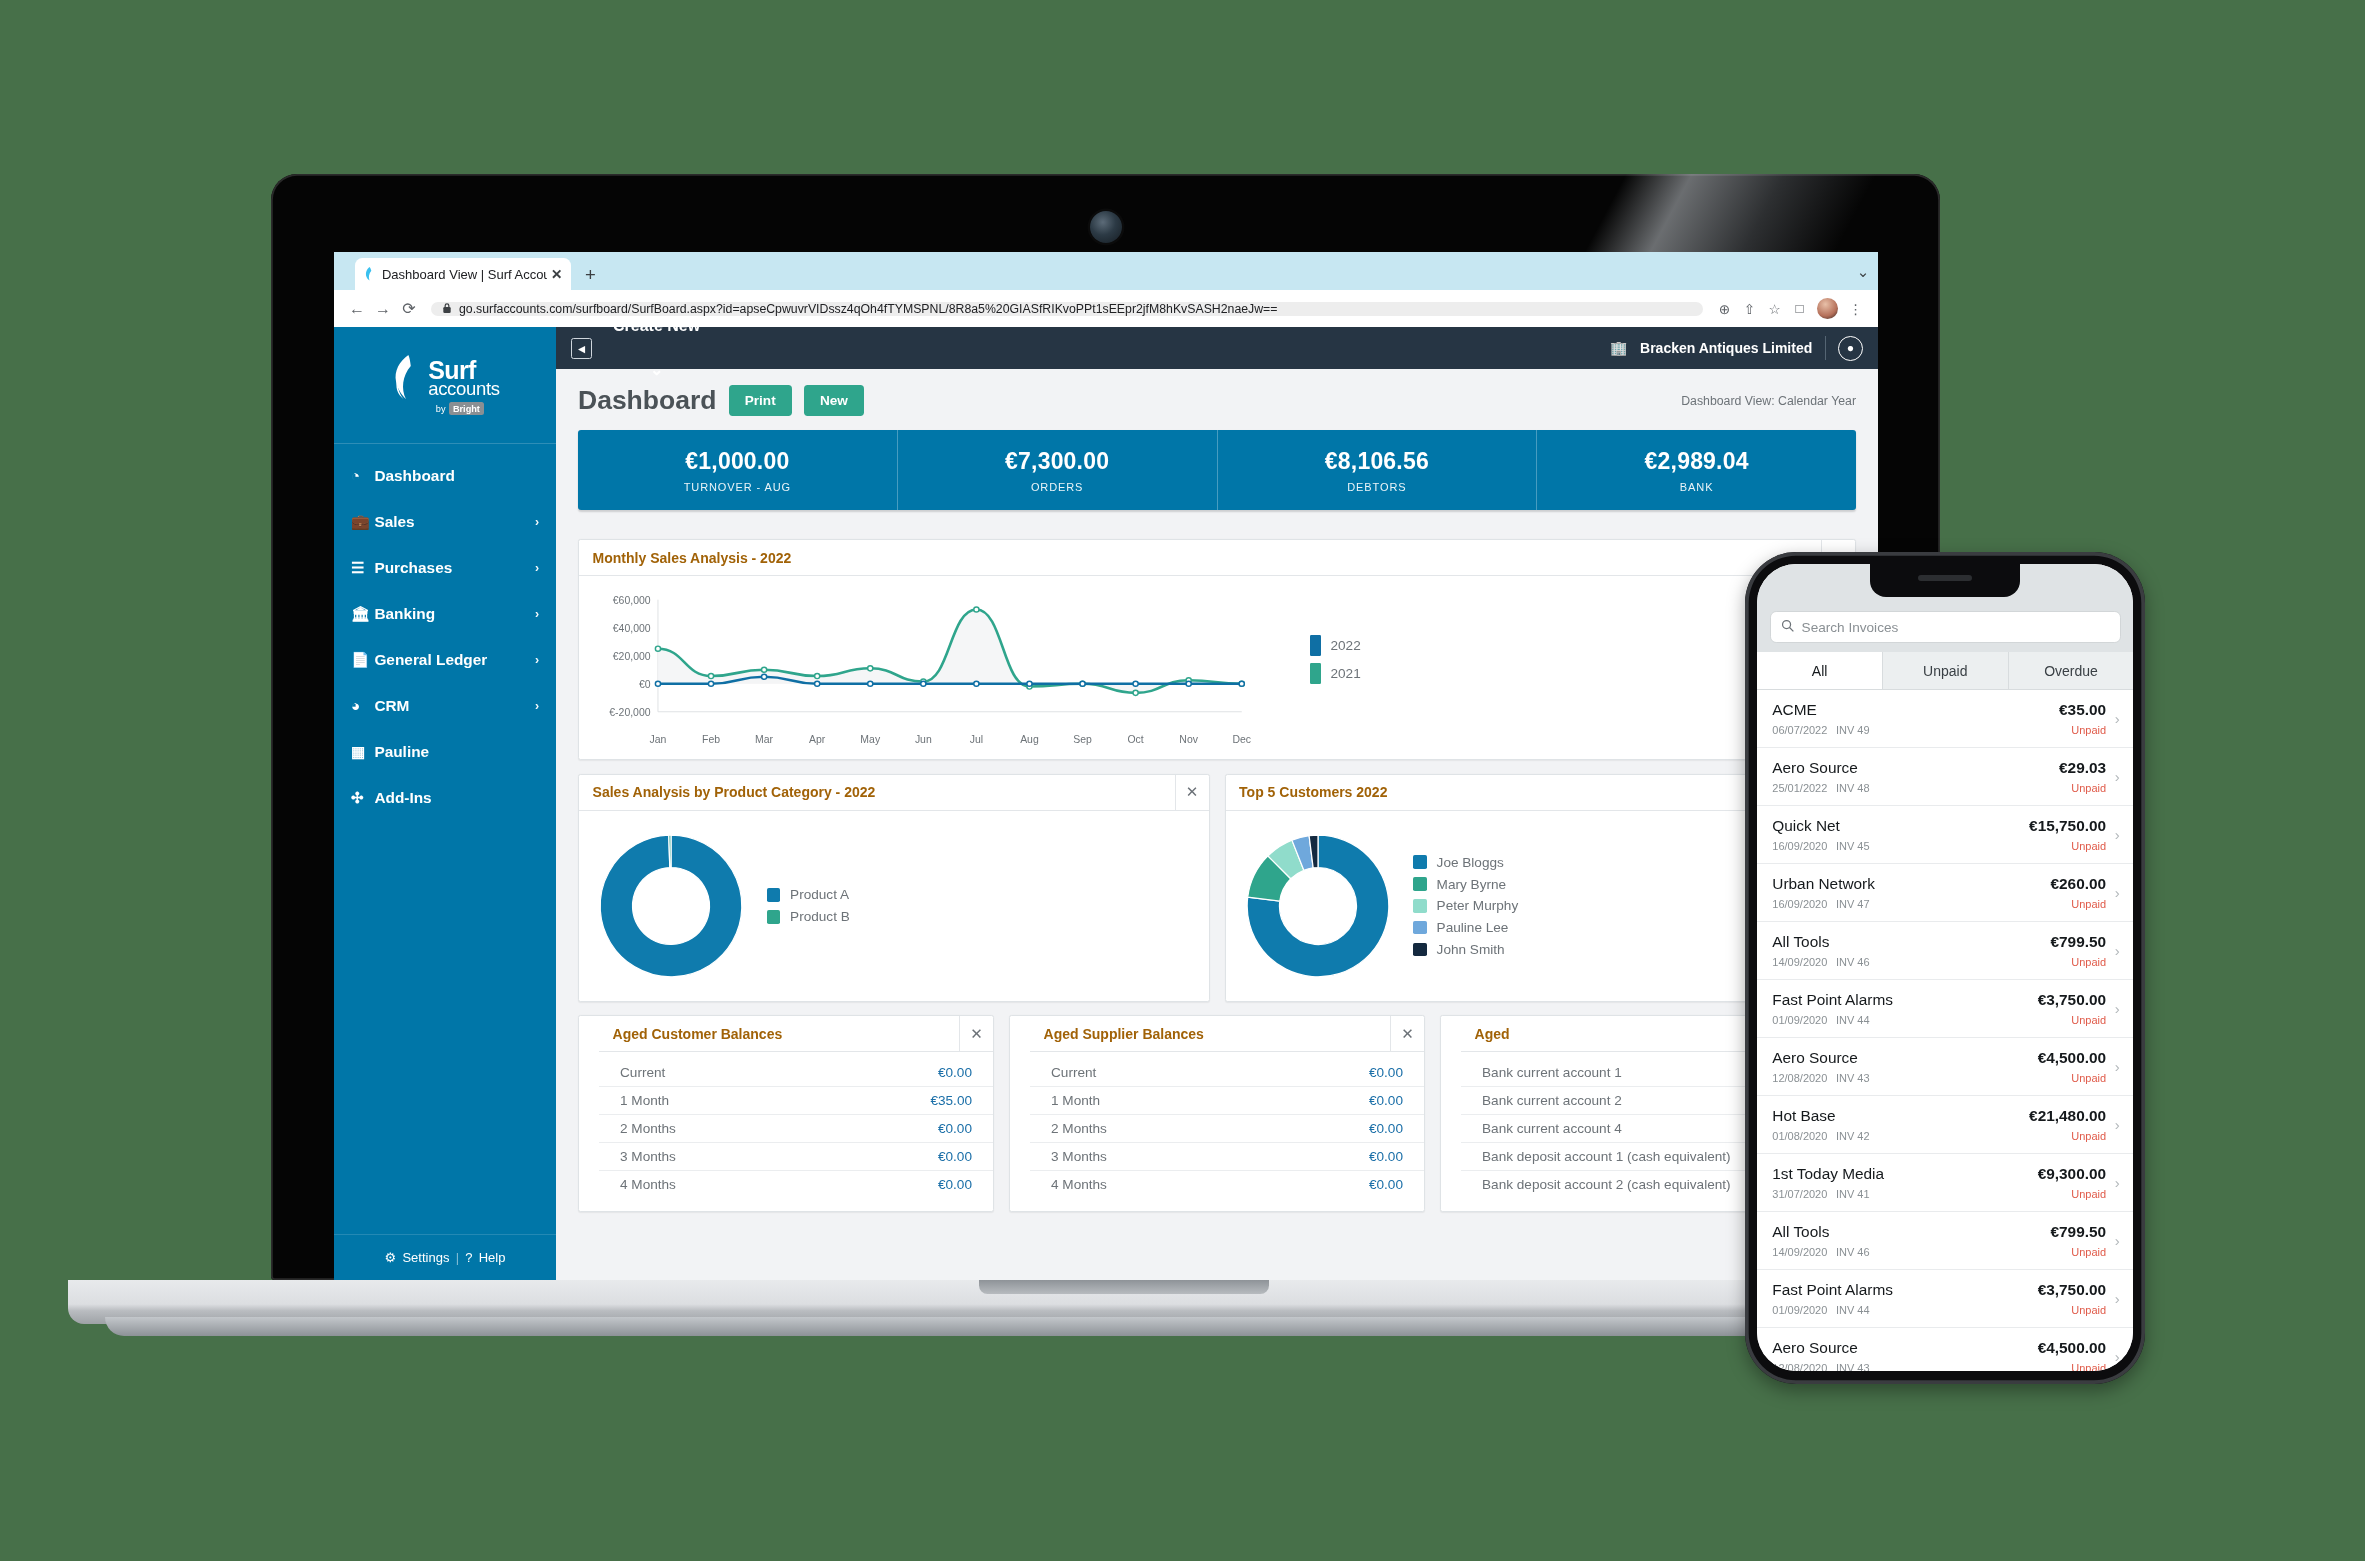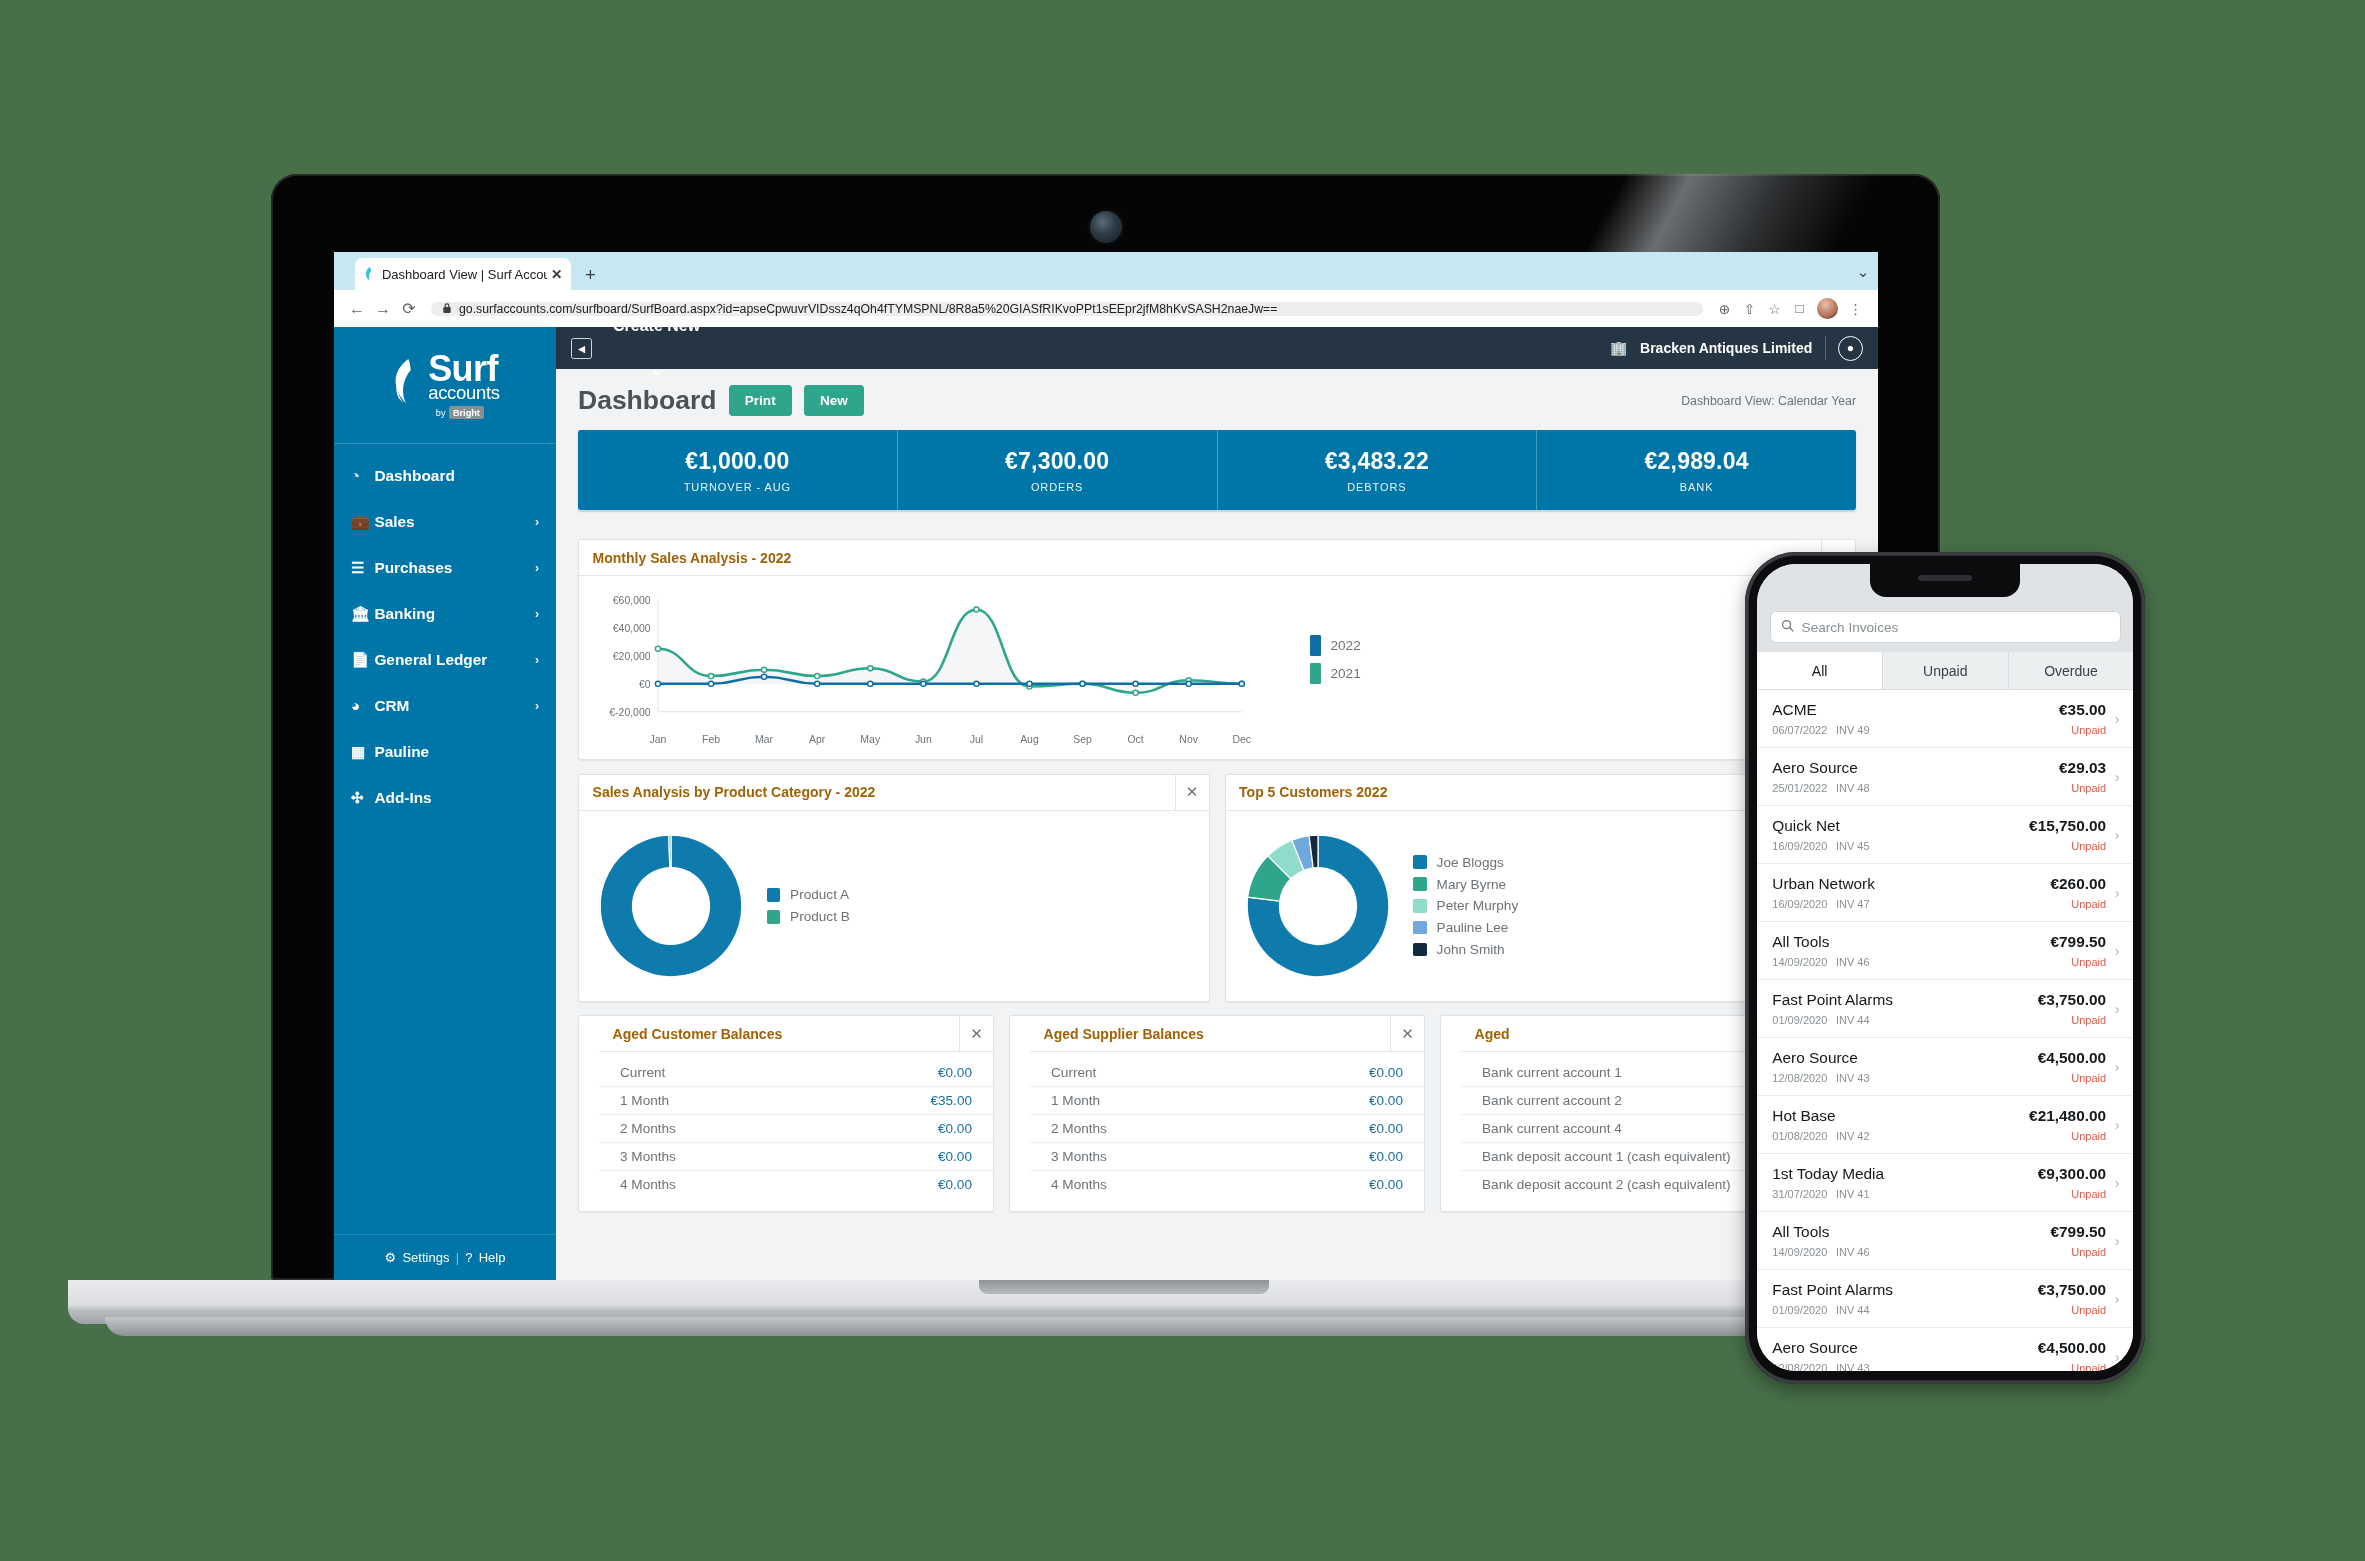--- a/index.html
+++ b/index.html
@@ -64,21 +64,21 @@
   #avatarpic { width:21px; height:21px; border-radius:50%; margin:0 5px;
     background:radial-gradient(circle at 40% 30%, #e8c0a8, #b5705a 60%, #2a1f1c 100%); flex:0 0 auto;}
 
   
   #app { display:flex; height:953px; }
   #sidebar { width:222px; background:#0076a8; color:#fff; flex:0 0 auto; position:relative; }
   #logo-area { height:116px; display:flex; align-items:center; justify-content:center; flex-direction:column; }
   #logo-wrap { display:flex; align-items:flex-end; }
   #logo-mark { width:33px; height:44px; margin-right:5px; }
   #logo-text { line-height:1; }
-  #logo-text .l1 { font-size:36px; font-weight:bold; letter-spacing:-0.6px; display:block; }
+  #logo-text .l1 { font-size:25px; font-weight:bold; letter-spacing:-0.6px; display:block; }
   #logo-text .l2 { font-size:18.5px; display:block; letter-spacing:-0.3px; margin-top:-2.5px;}
   #logo-by { font-size:9.2px; margin-top:3.7px; display:flex; align-items:center; gap:3.1px; margin-left:30px;}
   #logo-by .chip { background:#8a8f93; border-radius:2.5px; padding:1.2px 4.3px 1.8px; font-size:9.2px; font-weight:bold; color:#fff; }
   #nav { border-top:0.6px solid rgba(255,255,255,.18); padding-top:8.6px; }
   .nav-item { display:flex; align-items:center; height:46px; padding:0 17px; font-size:15.4px; font-weight:bold; cursor:pointer; }
   .nav-item .ni { width:23.4px; font-size:15px; flex:0 0 auto; }
   .nav-item .nl { flex:1; }
   .nav-item .chev { font-size:12.3px; opacity:.95; }
   #sidebar-footer {
     position:absolute; bottom:0; left:0; right:0; height:46px; display:flex; align-items:center; justify-content:center;
@@ -295,21 +295,21 @@
             <div id="kpis">
               <div class="kpi">
                 <div class="v">€1,000.00</div>
                 <div class="l">TURNOVER - AUG</div>
               </div>
               <div class="kpi">
                 <div class="v">€7,300.00</div>
                 <div class="l">ORDERS</div>
               </div>
               <div class="kpi">
-                <div class="v">€3,483.22</div>
+                <div class="v">€8,106.56</div>
                 <div class="l">DEBTORS</div>
               </div>
               <div class="kpi">
                 <div class="v">€2,989.04</div>
                 <div class="l">BANK</div>
               </div>
             </div>
 
             <div class="panel" id="row-line">
               <div class="panel-head">

